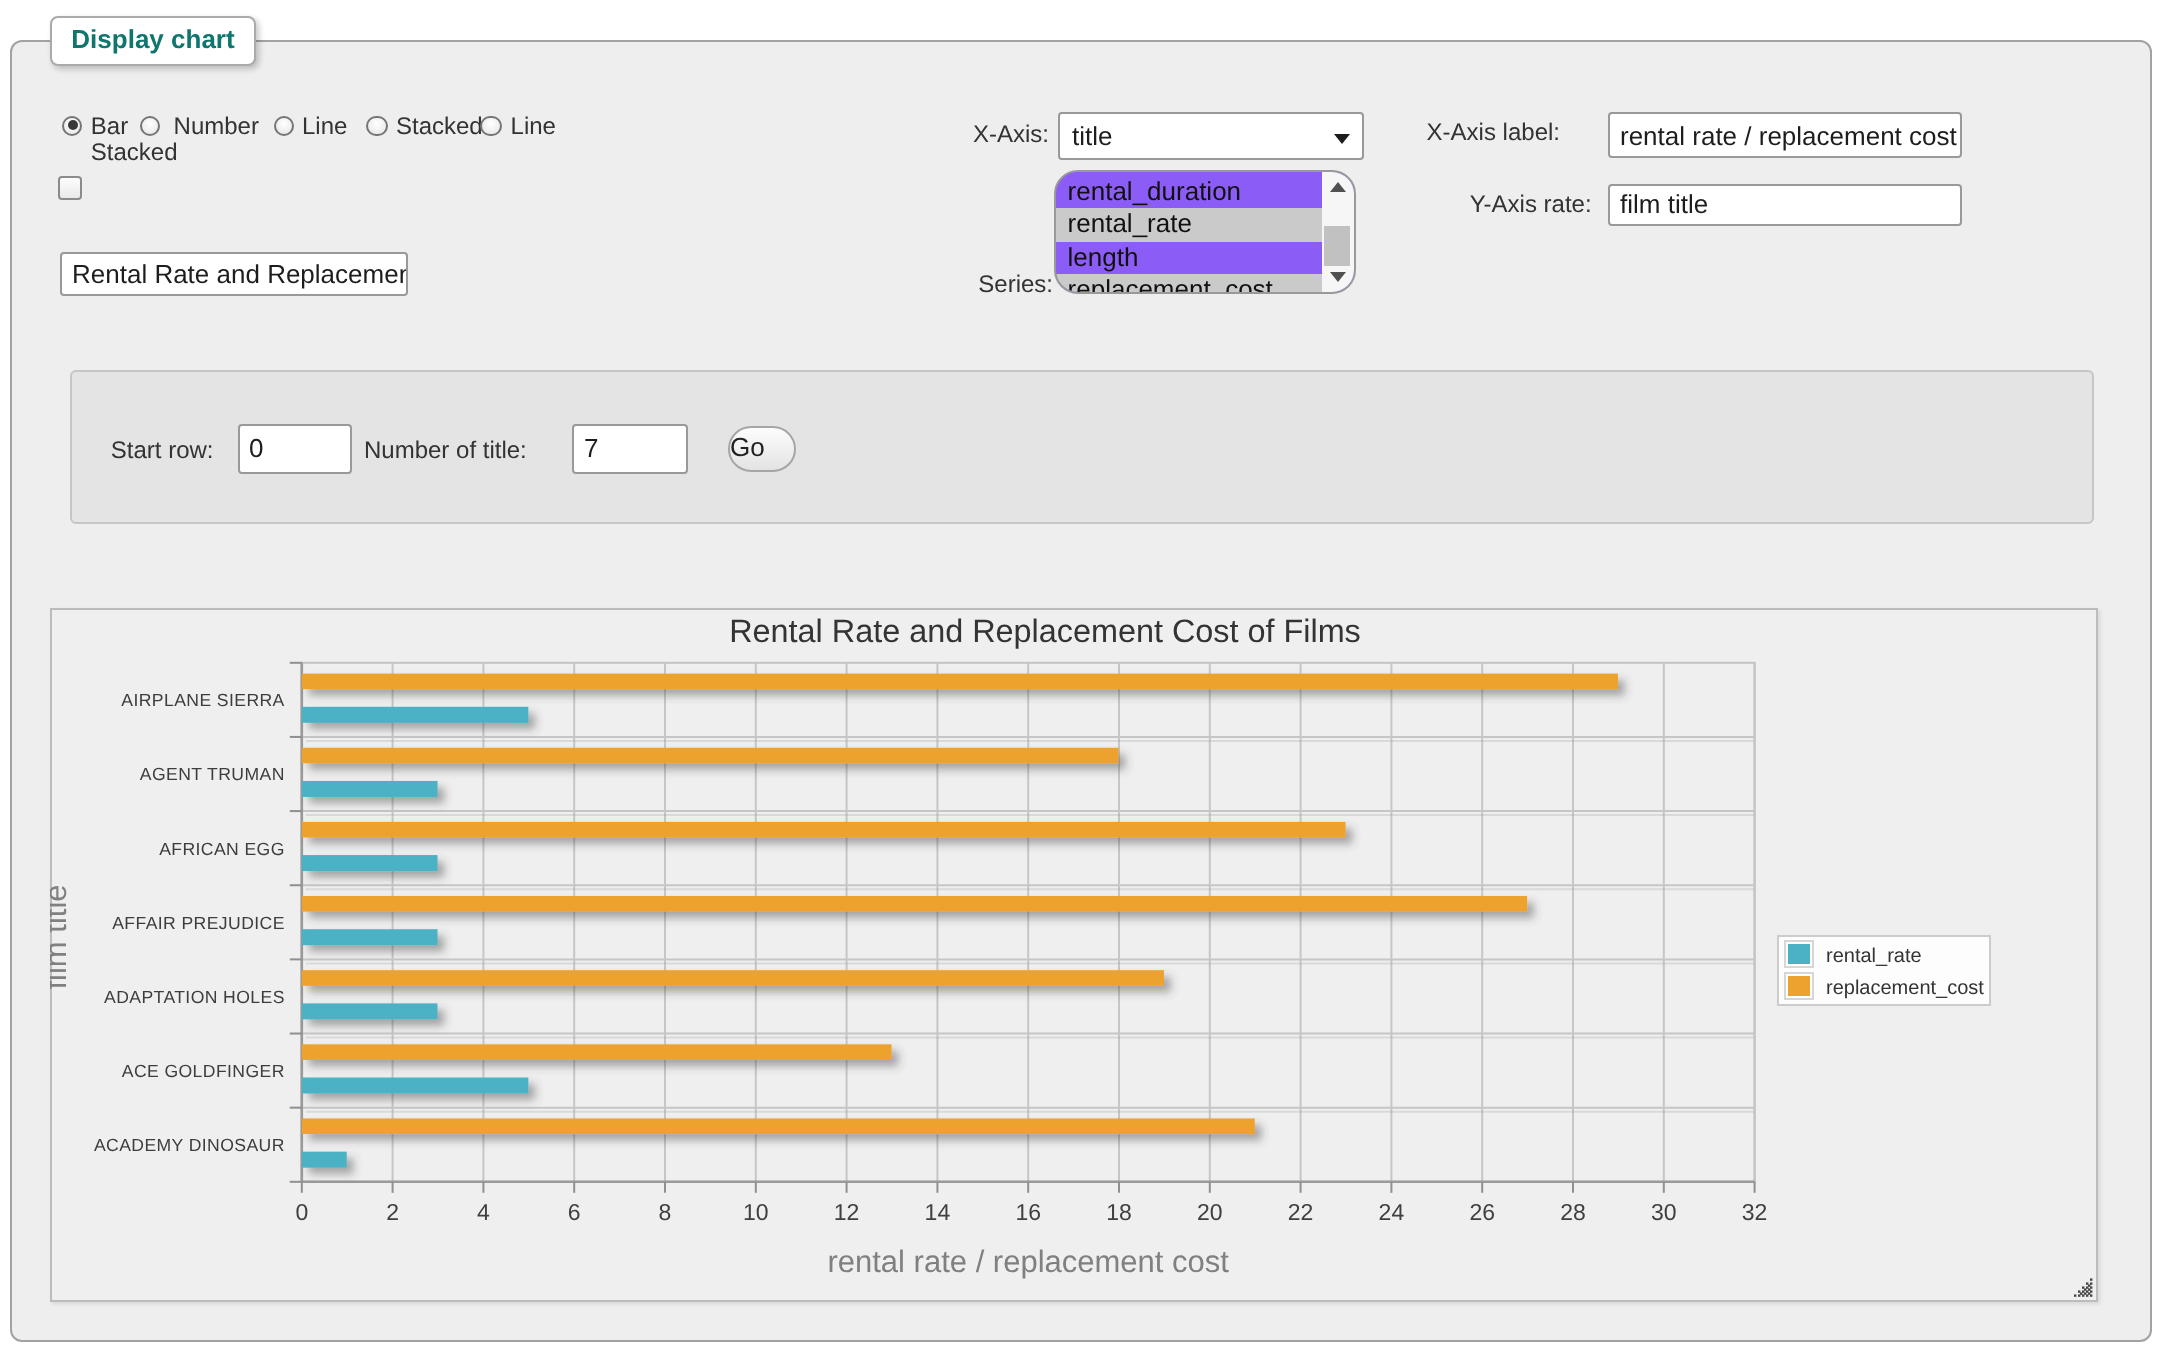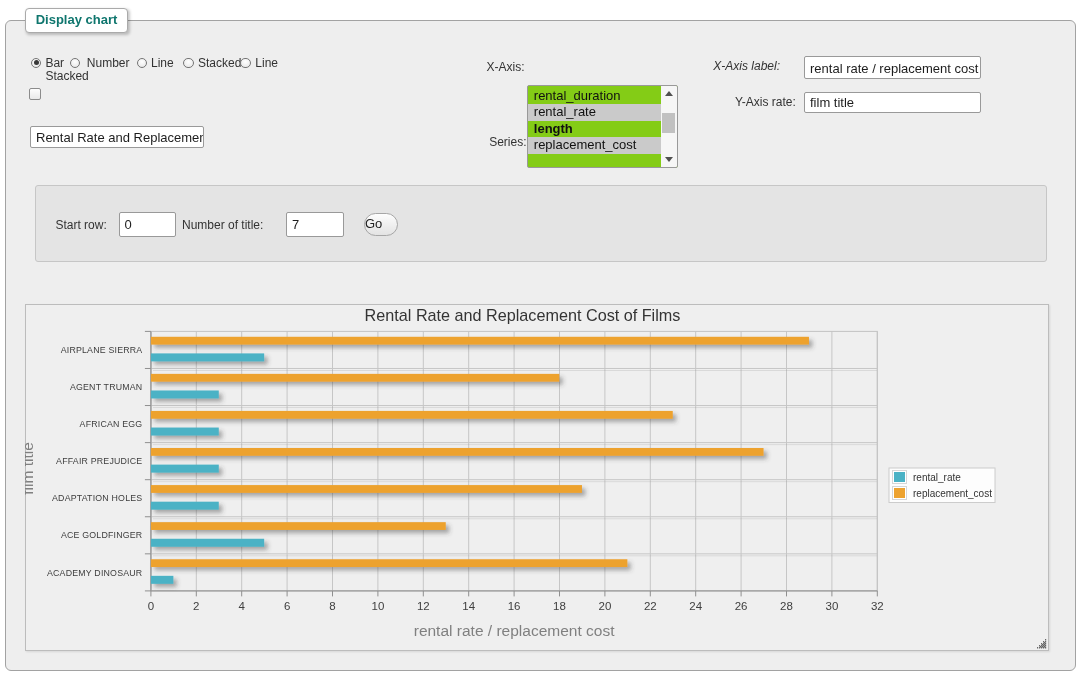--- a/index.html
+++ b/index.html
@@ -28,40 +28,46 @@
     <div class="lbl" style="left:255.3px;top:56px;">Line</div>
 
   <div class="abs" style="left:28.8px;top:87.8px;width:10px;height:10px;border:1px solid #8b8b8b;border-radius:2px;background:linear-gradient(#fdfdfd,#e9e9e9);"></div>
   <div class="lbl" style="left:45.4px;top:69px;">Stacked</div>
 
   <div class="inp" style="left:30px;top:125.7px;width:174px;height:22.5px;">
       <span>Rental Rate and Replacement Cost of Films</span>
     </div>
 
   <div class="lbl" style="right:556.5px;top:59.5px;">X-Axis:</div>
-
-  <div class="abs" style="left:527.3px;top:85px;width:150.7px;height:83px;background:#84cc16;border:1px solid #999;border-radius:2px;box-sizing:border-box;overflow:hidden;">
+  <div class="inp" style="left:529px;top:56px;width:153px;height:24px;">
+     <span style="left:6px;">title</span>
+     <svg class="abs" style="right:6.5px;top:9.5px;" width="8" height="5">
+        <path d="M0 0 L8 0 L4 5 Z" fill="#1c1c1c"></path>
+      </svg>
+  </div>
+
+  <div class="abs" style="left:527.3px;top:85px;width:150.7px;height:62px;background:#8b5cf6;border:1px solid #999;border-radius:12px;box-sizing:border-box;overflow:hidden;">
      <div style="position:absolute;left:0;top:1.5px;right:16.2px;height:16.5px;font-size:13px;color:#111;padding-left:5.5px;line-height:16.5px;">rental_duration</div>
      <div style="position:absolute;left:0;top:18px;right:16.2px;height:16.5px;font-size:13px;color:#111;padding-left:5.5px;line-height:16.5px;background:#cacaca;">rental_rate</div>
-     <div style="position:absolute;left:0;top:34.5px;right:16.2px;height:16.5px;font-size:13px;color:#111;padding-left:5.5px;line-height:16.5px;font-weight:bold;">length</div>
+     <div style="position:absolute;left:0;top:34.5px;right:16.2px;height:16.5px;font-size:13px;color:#111;padding-left:5.5px;line-height:16.5px;">length</div>
      <div style="position:absolute;left:0;top:51px;right:16.2px;height:16.5px;font-size:13px;color:#111;padding-left:5.5px;line-height:16.5px;background:#cacaca;">replacement_cost</div>
 
      <div style="position:absolute;right:0;top:0;width:16.2px;height:100%;background:#f6f6f6;">
         <svg style="position:absolute;left:4px;top:5px;" width="8" height="5">
           <path d="M0 5 L8 5 L4 0 Z" fill="#505050"></path>
         </svg>
         <div style="position:absolute;left:1.5px;top:27px;width:13px;height:20px;background:#c1c1c1;"></div>
         <svg style="position:absolute;left:4px;bottom:5px;" width="8" height="5">
           <path d="M0 0 L8 0 L4 5 Z" fill="#505050"></path>
         </svg>
      </div>
   </div>
   <div class="lbl" style="right:554.5px;top:135.3px;">Series:</div>
 
-  <div class="lbl" style="right:301px;top:58.8px;font-style:italic;">X-Axis label:</div>
+  <div class="lbl" style="right:301px;top:58.8px;">X-Axis label:</div>
   <div class="inp" style="left:804px;top:56px;width:177px;height:23px;">
       <span>rental rate / replacement cost</span>
     </div>
   <div class="lbl" style="right:285.20000000000005px;top:94.9px;">Y-Axis rate:</div>
   <div class="inp" style="left:804px;top:91.5px;width:177px;height:21px;">
       <span>film title</span>
     </div>
 
   <div class="abs" style="left:35px;top:185px;width:1012px;height:77px;background:#e4e4e4;border:1px solid #c6c6c6;border-radius:3px;box-sizing:border-box;"></div>
   <div class="lbl" style="left:55.4px;top:217.5px;">Start row:</div>

